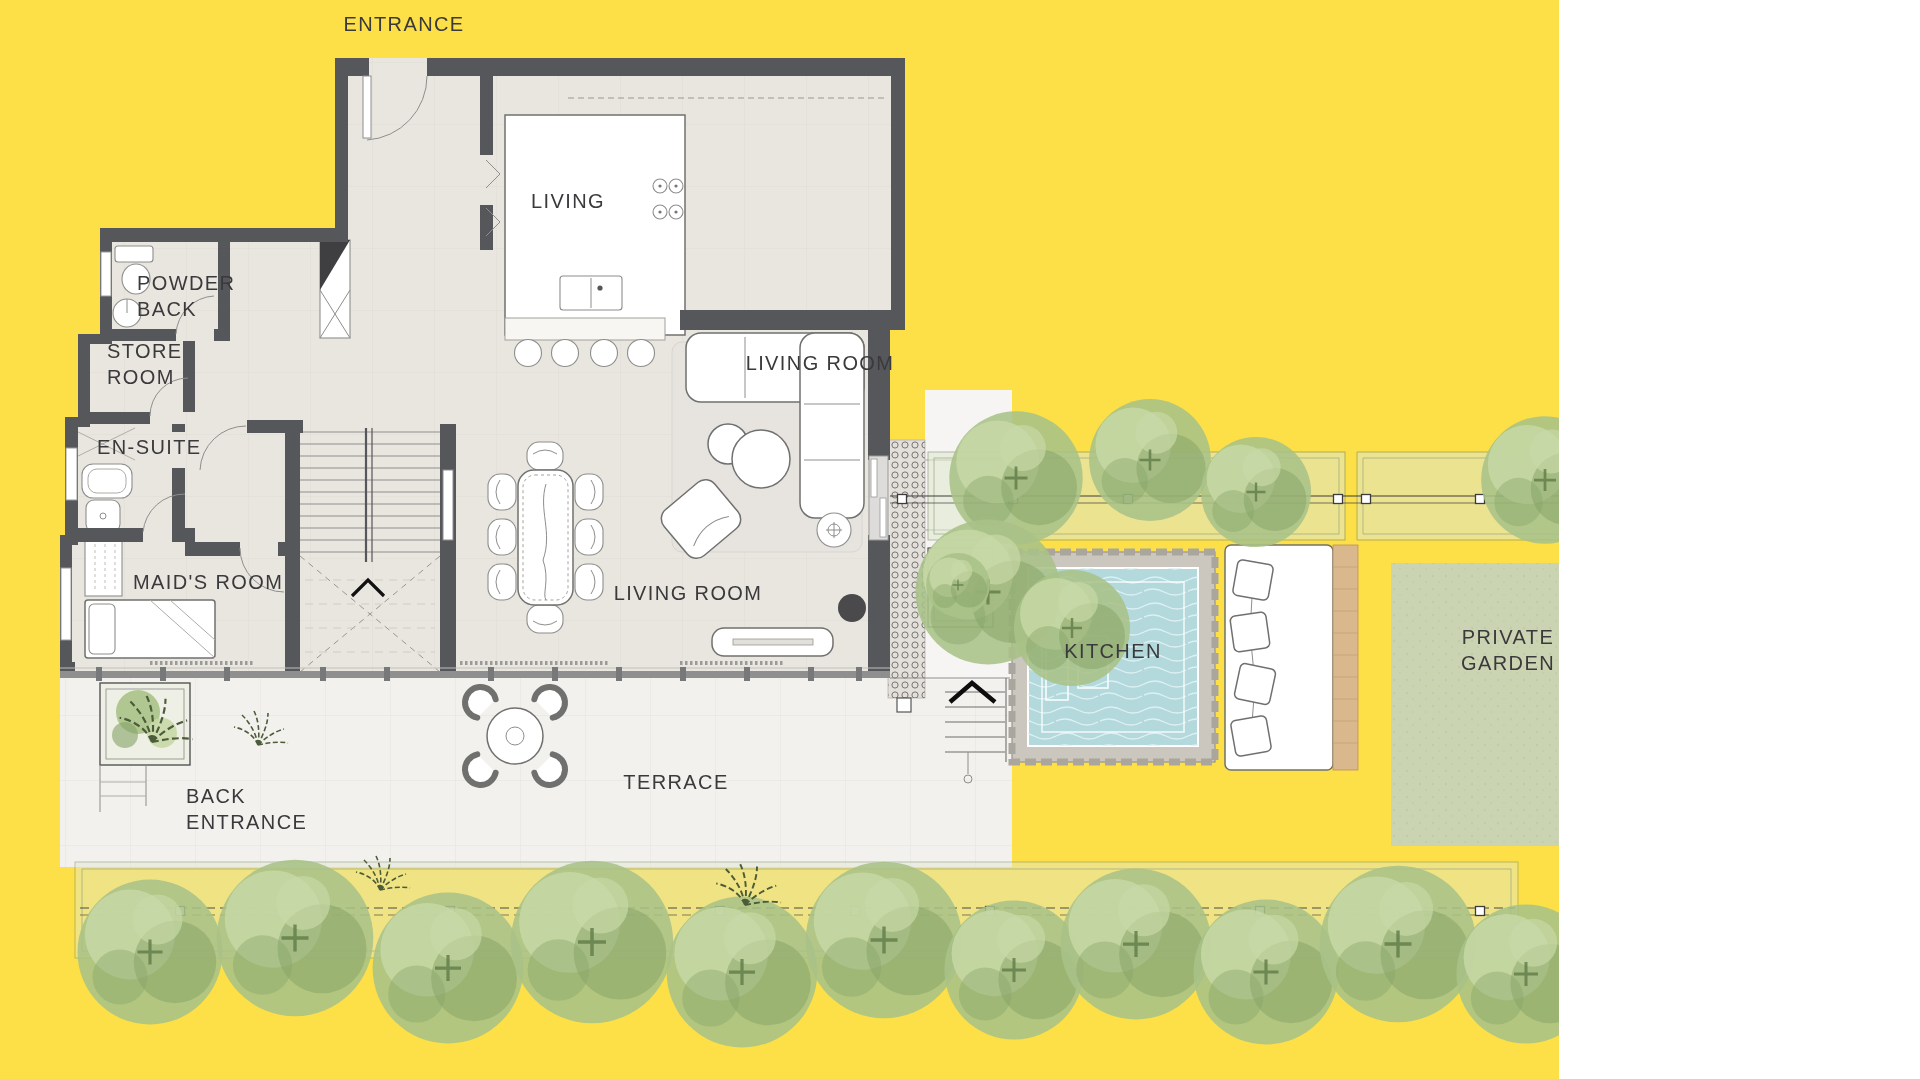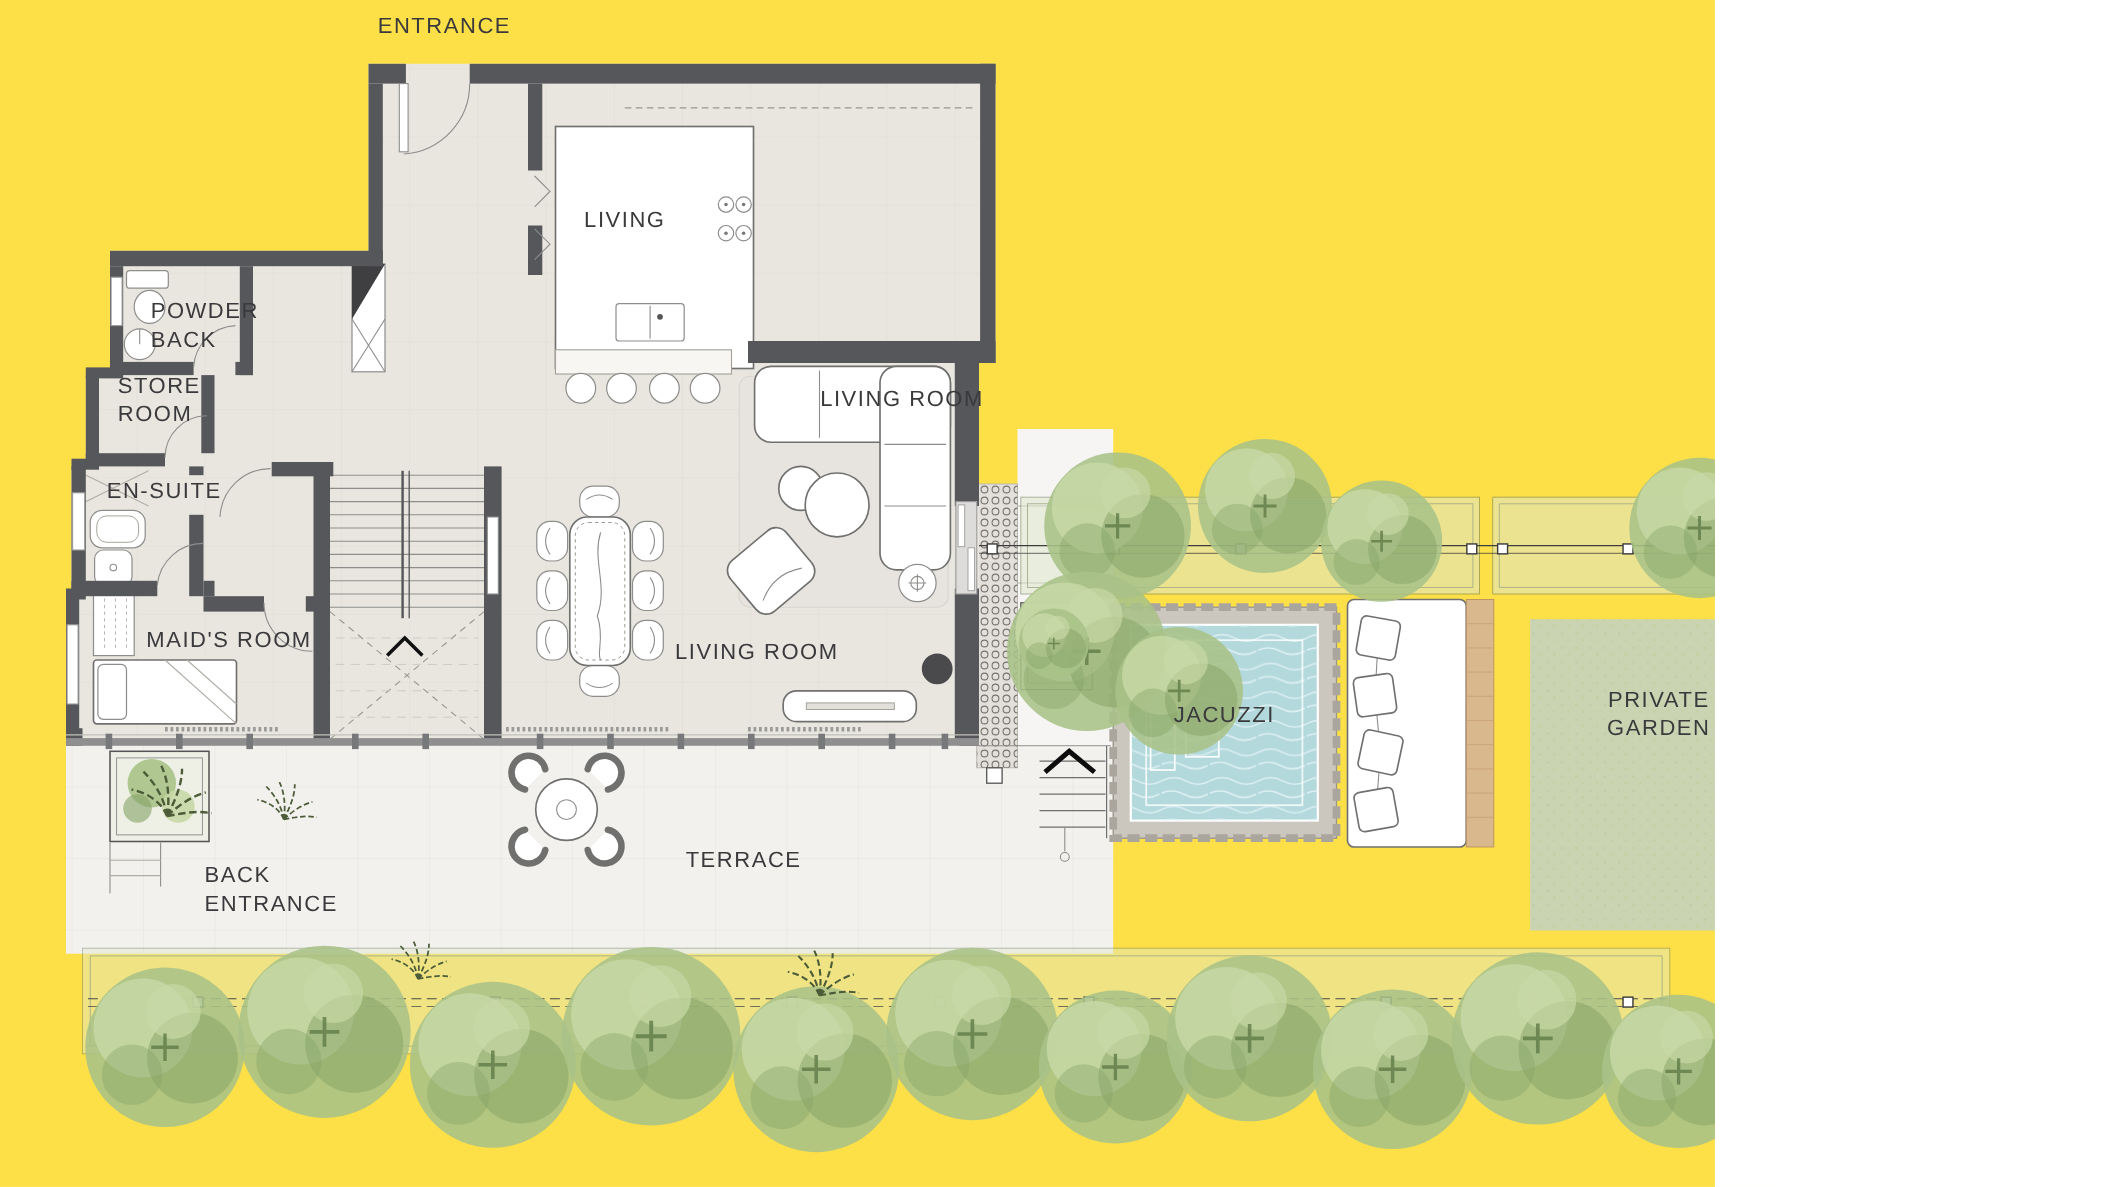--- a/index.html
+++ b/index.html
@@ -438,15 +438,15 @@
 BACK</div>
   <div class="lbl" style="left:107px;top:338px">STORE
 ROOM</div>
   <div class="lbl" style="left:97px;top:434px">EN-SUITE</div>
   <div class="lbl" style="left:133px;top:569px">MAID'S ROOM</div>
   <div class="lbl ctr" style="left:820px;top:363px">LIVING ROOM</div>
   <div class="lbl ctr" style="left:688px;top:593px">LIVING ROOM</div>
   <div class="lbl ctr" style="left:676px;top:782px">TERRACE</div>
   <div class="lbl" style="left:186px;top:783px">BACK
 ENTRANCE</div>
-  <div class="lbl ctr" style="left:1113px;top:651px">JACUZZI</div>
+  <div class="lbl ctr" style="left:1113px;top:651px">KITCHEN</div>
   <div class="lbl ctr" style="left:1508px;top:650px">PRIVATE GARDEN</div>
 </div>
 
 </body></html>

